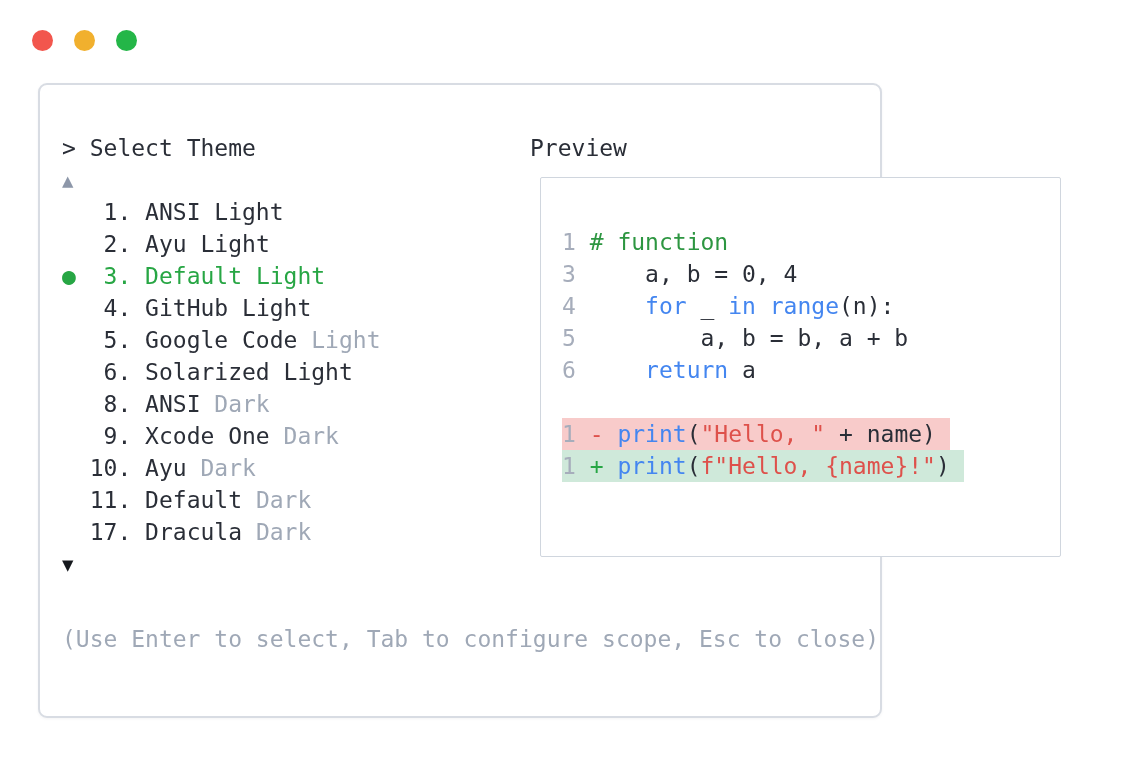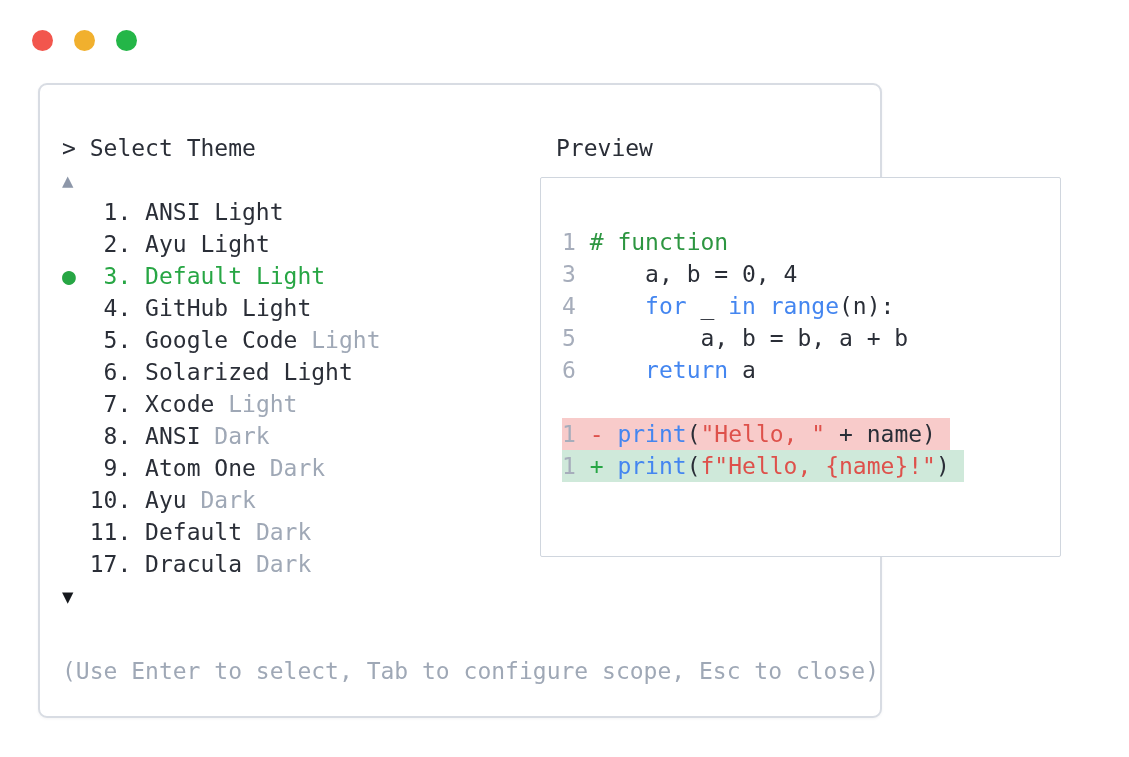--- a/index.html
+++ b/index.html
@@ -35,21 +35,21 @@
   .arrow-up{color:var(--scroll-up-gray);font-size:19px}
   .arrow-down{color:#15181d;font-size:19px}
   .theme-row .marker{color:var(--accent-green)}
   .theme-row .num,.theme-row .name{color:var(--text-dark)}
   .theme-row .variant{color:var(--text-dark)}
   .theme-row .variant.muted{color:var(--text-muted)}
   .theme-row.selected .num,
   .theme-row.selected .name,
   .theme-row.selected .variant{color:var(--accent-green)}
   .hint{margin-top:43px;color:var(--text-muted)}
-  .preview-label{position:absolute;left:516px;top:47px;height:32px;line-height:32px;white-space:pre}
+  .preview-label{position:absolute;left:490px;top:47px;height:32px;line-height:32px;white-space:pre}
   .preview-box{
     position:absolute;left:500px;top:92px;width:521px;height:380px;
     border:1.5px solid var(--preview-border);border-radius:2px;
     padding:48px 0 0 21px;background:#fff;overflow:hidden;text-decoration:underline;
   }
   .code-line{white-space:pre;height:32px;line-height:32px}
   .line-content{display:inline-block;height:32px}
   .line-content.diff-del{background:var(--diff-del-bg);padding-right:14px}
   .line-content.diff-add{background:var(--diff-add-bg);padding-right:14px}
   .lnum{color:var(--line-number-gray)}
@@ -74,23 +74,22 @@
   <div class="left-col">
     <div class="row"><span>&gt;</span><span> </span><span>Select Theme</span></div>
     <div class="row arrow-up"><span>▲</span></div>
     <div>
         <div class="row theme-row"><span class="marker">  </span><span class="num"> 1. </span><span class="name">ANSI</span><span class="variant"> Light</span></div>
         <div class="row theme-row"><span class="marker">  </span><span class="num"> 2. </span><span class="name">Ayu</span><span class="variant"> Light</span></div>
         <div class="row theme-row selected"><span class="marker">● </span><span class="num"> 3. </span><span class="name">Default</span><span class="variant"> Light</span></div>
         <div class="row theme-row"><span class="marker">  </span><span class="num"> 4. </span><span class="name">GitHub</span><span class="variant"> Light</span></div>
         <div class="row theme-row"><span class="marker">  </span><span class="num"> 5. </span><span class="name">Google Code</span><span class="variant muted"> Light</span></div>
         <div class="row theme-row"><span class="marker">  </span><span class="num"> 6. </span><span class="name">Solarized</span><span class="variant"> Light</span></div>
-        <div class="row theme-row"><span class="marker">  </span><span class="num"> 7. </span><span class="name">Xcode</span><span class="variant muted"> Light</span></div>
         <div class="row theme-row"><span class="marker">  </span><span class="num"> 8. </span><span class="name">ANSI</span><span class="variant muted"> Dark</span></div>
-        <div class="row theme-row"><span class="marker">  </span><span class="num"> 9. </span><span class="name">Atom One</span><span class="variant muted"> Dark</span></div>
+        <div class="row theme-row"><span class="marker">  </span><span class="num"> 9. </span><span class="name">Xcode One</span><span class="variant muted"> Dark</span></div>
         <div class="row theme-row"><span class="marker">  </span><span class="num">10. </span><span class="name">Ayu</span><span class="variant muted"> Dark</span></div>
         <div class="row theme-row"><span class="marker">  </span><span class="num">11. </span><span class="name">Default</span><span class="variant muted"> Dark</span></div>
         <div class="row theme-row"><span class="marker">  </span><span class="num">17. </span><span class="name">Dracula</span><span class="variant muted"> Dark</span></div>
       </div>
     <div class="row arrow-down"><span>▼</span></div>
     <div class="row hint">(Use Enter to select, Tab to configure scope, Esc to close)</div>
   </div>
 
   <div class="preview-label">Preview</div>
   <div class="preview-box">

